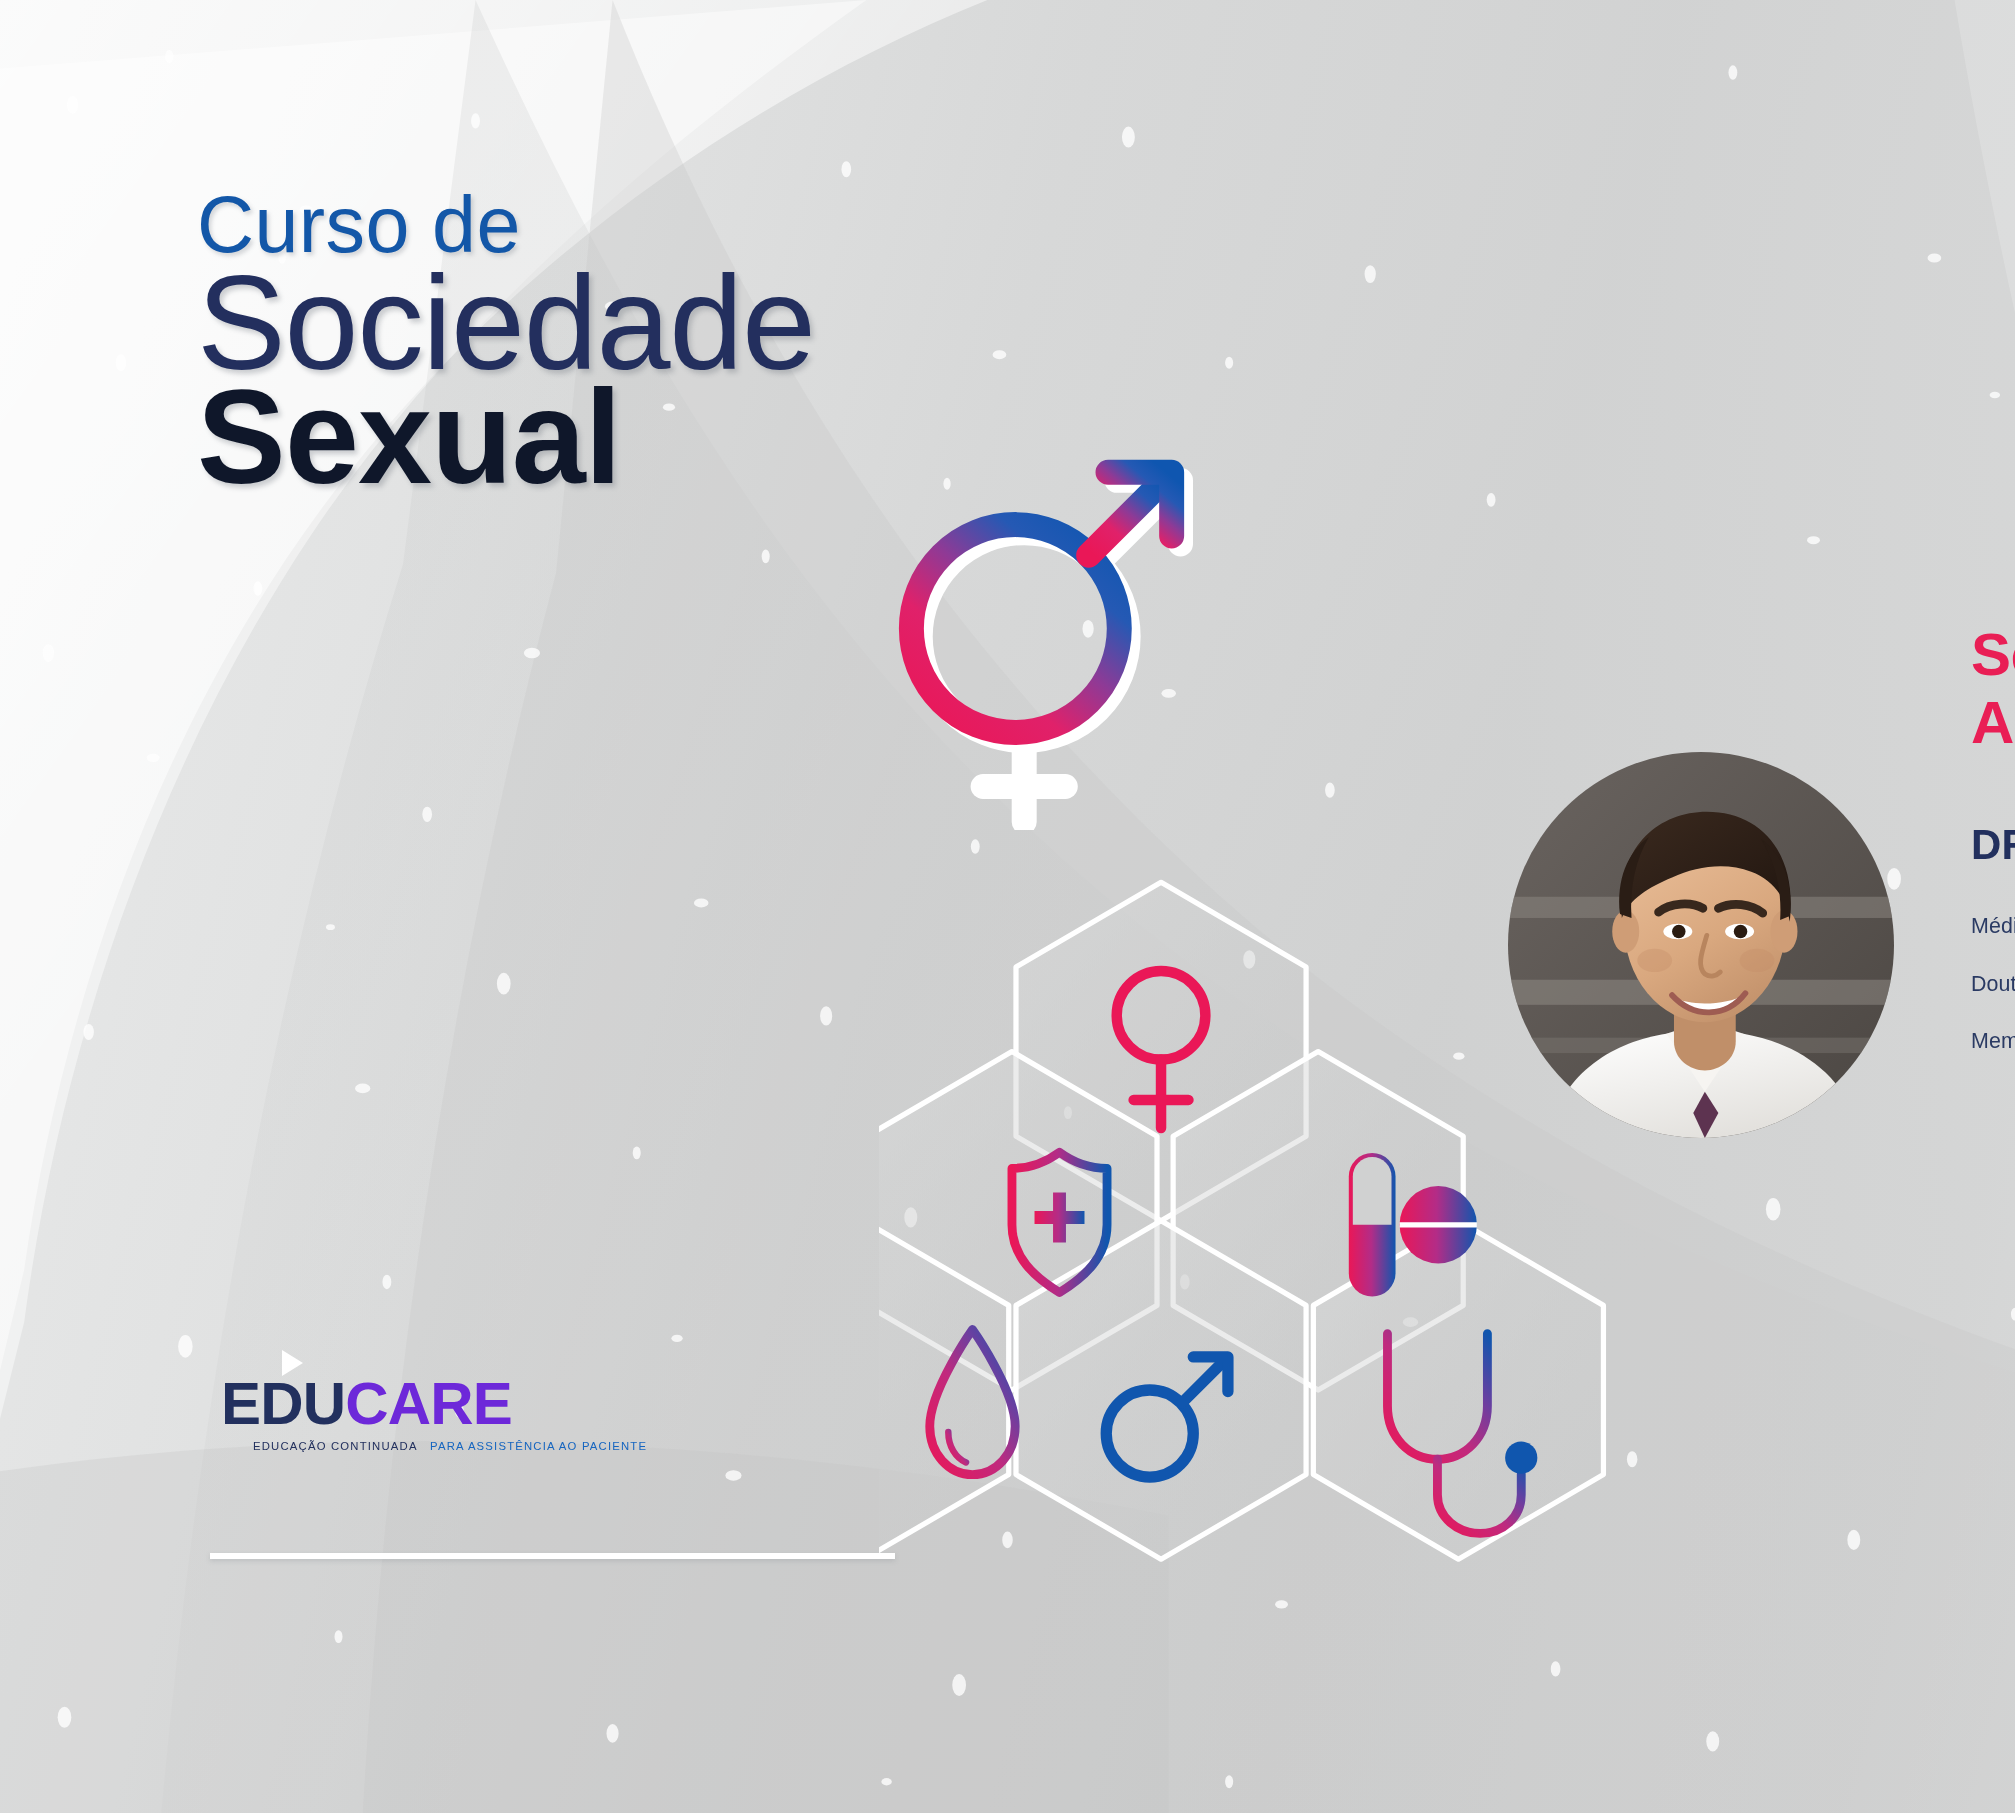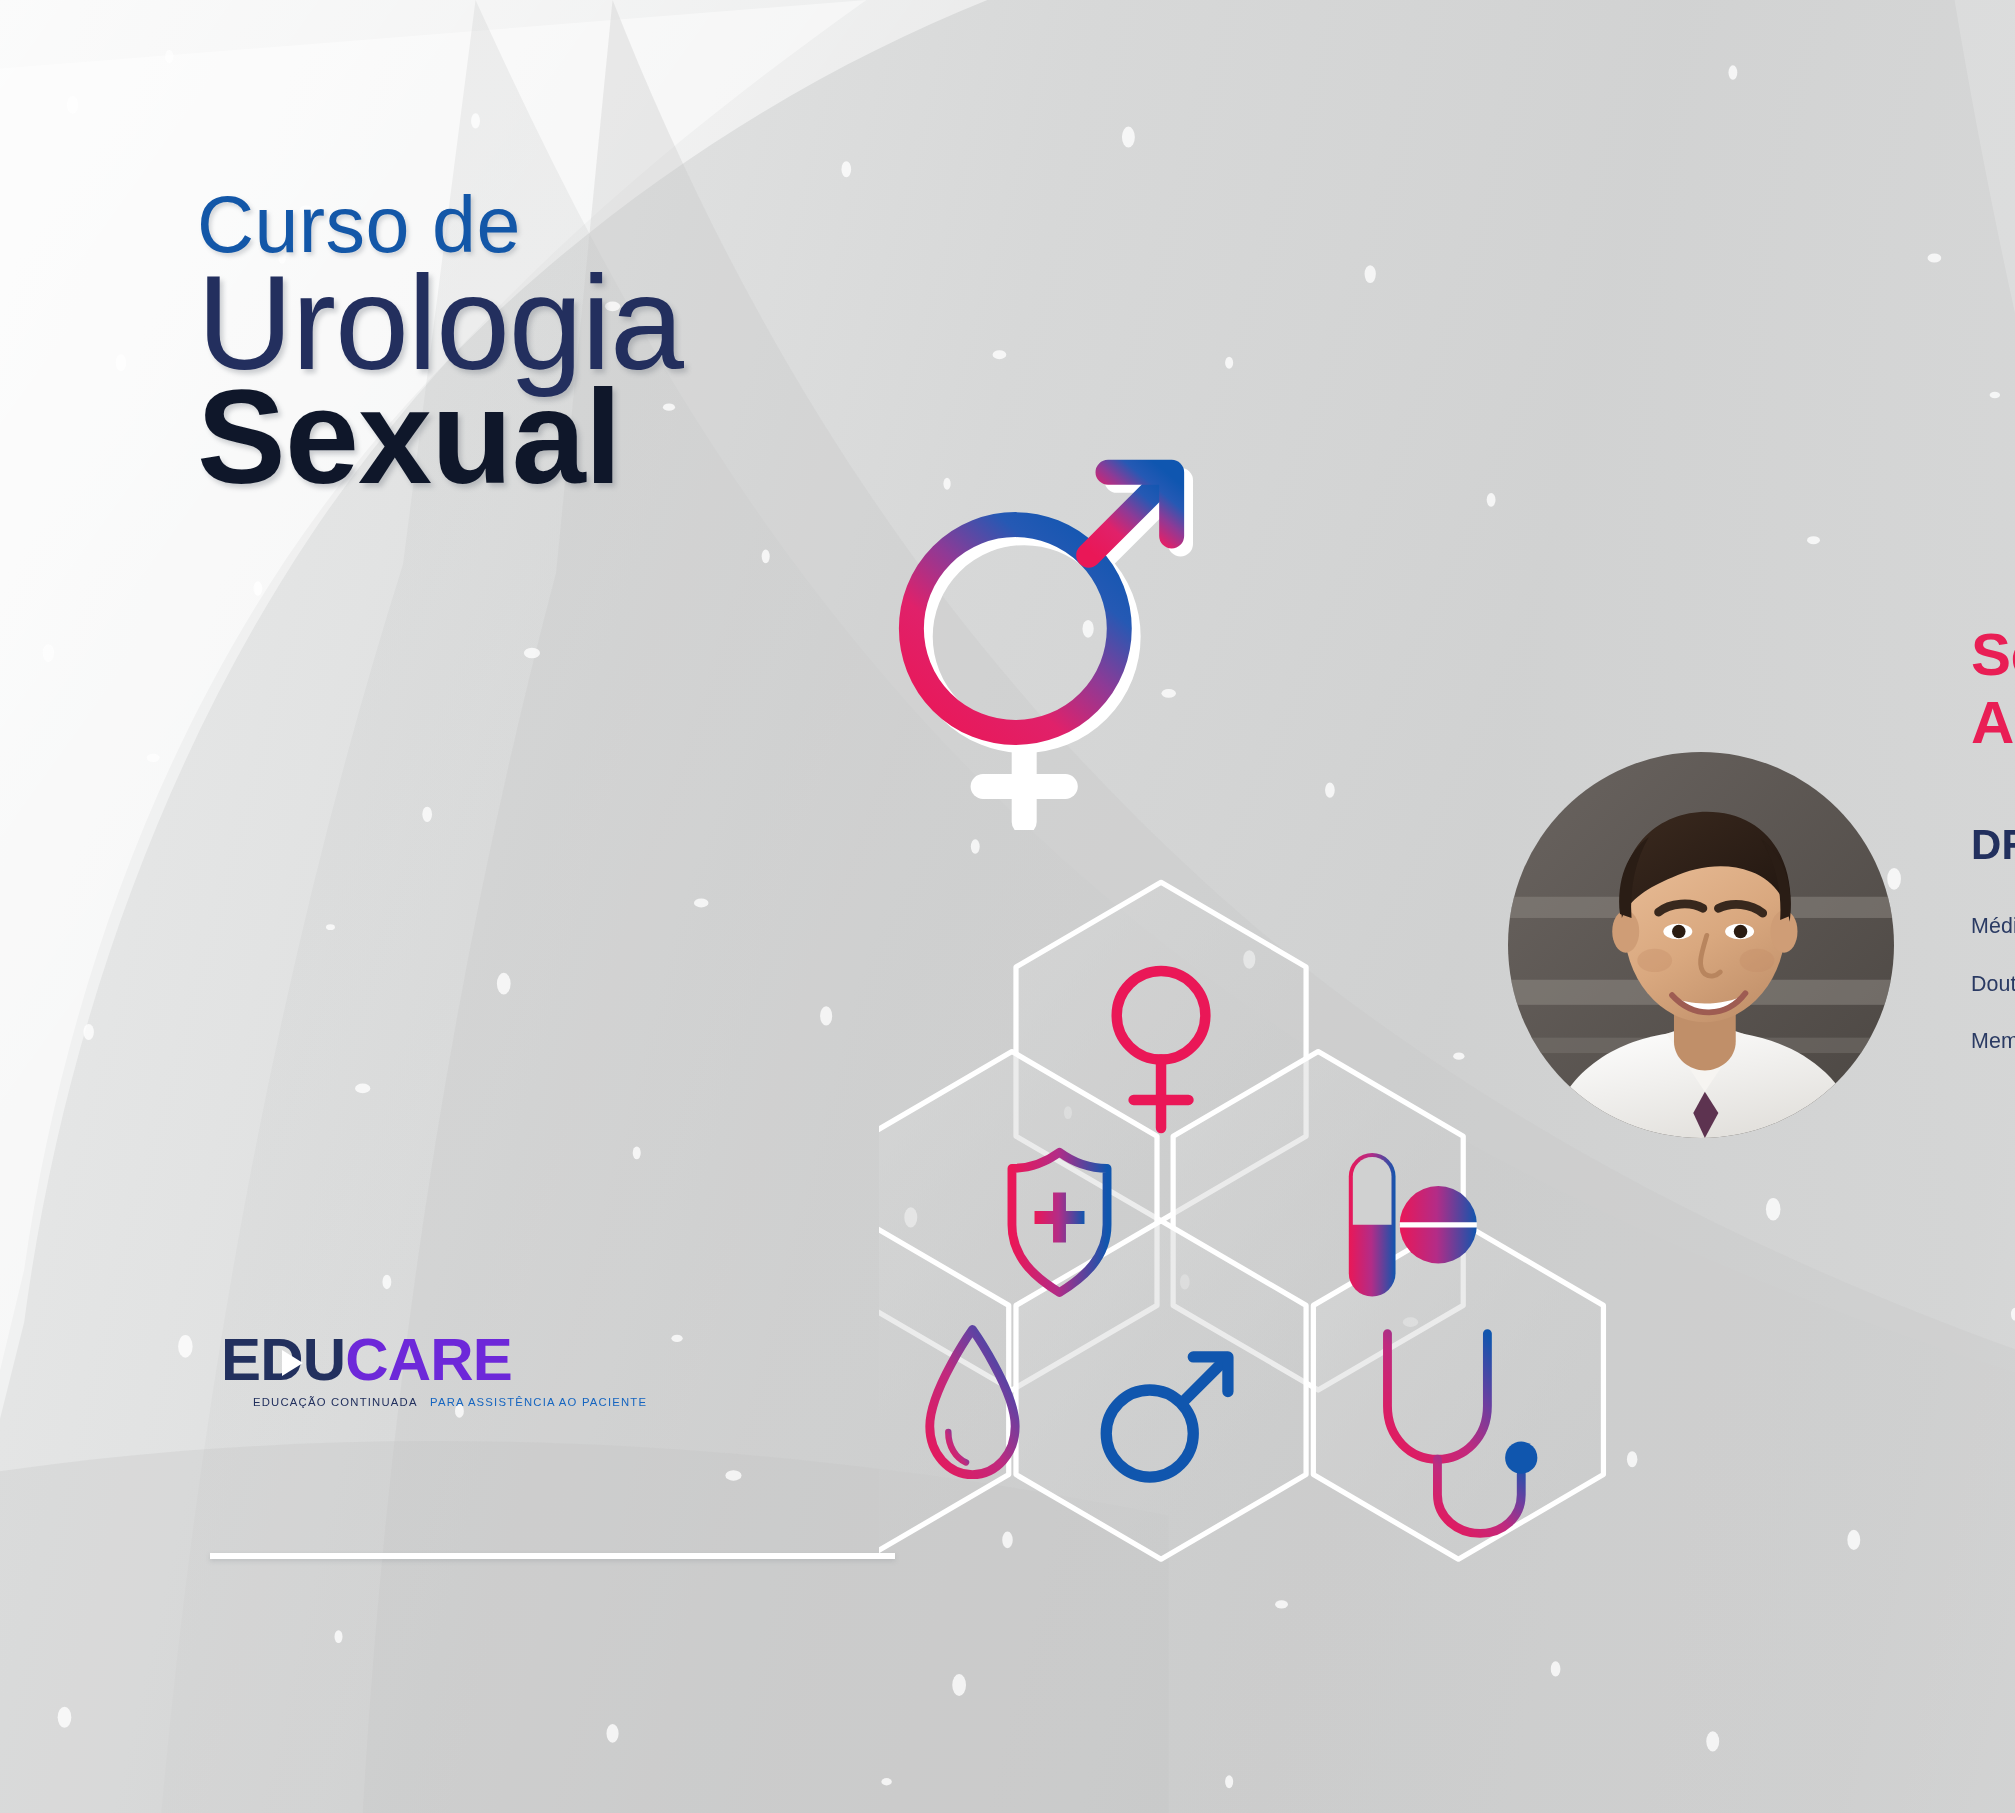--- a/index.html
+++ b/index.html
@@ -116,21 +116,21 @@
 
   
   .logo{
     position:absolute;left:221px;top:1330px;
     z-index:26;
   }
   .logo-word{
     font-size:60px;line-height:1;
     font-weight:700;
     letter-spacing:-0.8px;
-    display:flex;align-items:flex-start;
+    display:flex;align-items:flex-start;margin-top:44px;
   }
   .logo-edu{color:#22305e;position:relative;}
   .logo-care{color:#6d28d9;}
   .play-tri{
     position:absolute;left:61px;top:20px;
     width:0;height:0;
     border-left:21px solid #ffffff;
     border-top:13.7px solid transparent;
     border-bottom:13.7px solid transparent;
   }
@@ -286,21 +286,21 @@
         <ellipse cx="4250" cy="4320" rx="16" ry="25"></ellipse>
       <ellipse cx="960" cy="3180" rx="11" ry="18"></ellipse>
         <ellipse cx="1680" cy="3320" rx="14" ry="9"></ellipse>
       <ellipse cx="2380" cy="4180" rx="17" ry="27"></ellipse>
         <ellipse cx="3050" cy="4420" rx="10" ry="16"></ellipse>
     </g>
   </svg>
 
   <div class="title-block">
     <div class="t-curso">Curso de</div>
-    <div class="t-medicina">Urologia</div>
+    <div class="t-medicina">Sociedade</div>
     <div class="t-sexual">Sexual</div>
   </div>
 
   <svg class="gender-symbol" viewBox="0 0 860 1040">
     <defs>
       <linearGradient id="gsGrad" x1="0.08" y1="1" x2="0.92" y2="0">
         <stop offset="0%" stop-color="#ea1757"></stop>
         <stop offset="32%" stop-color="#e0216a"></stop>
         <stop offset="55%" stop-color="#8e3a96"></stop>
         <stop offset="78%" stop-color="#2559b4"></stop>

